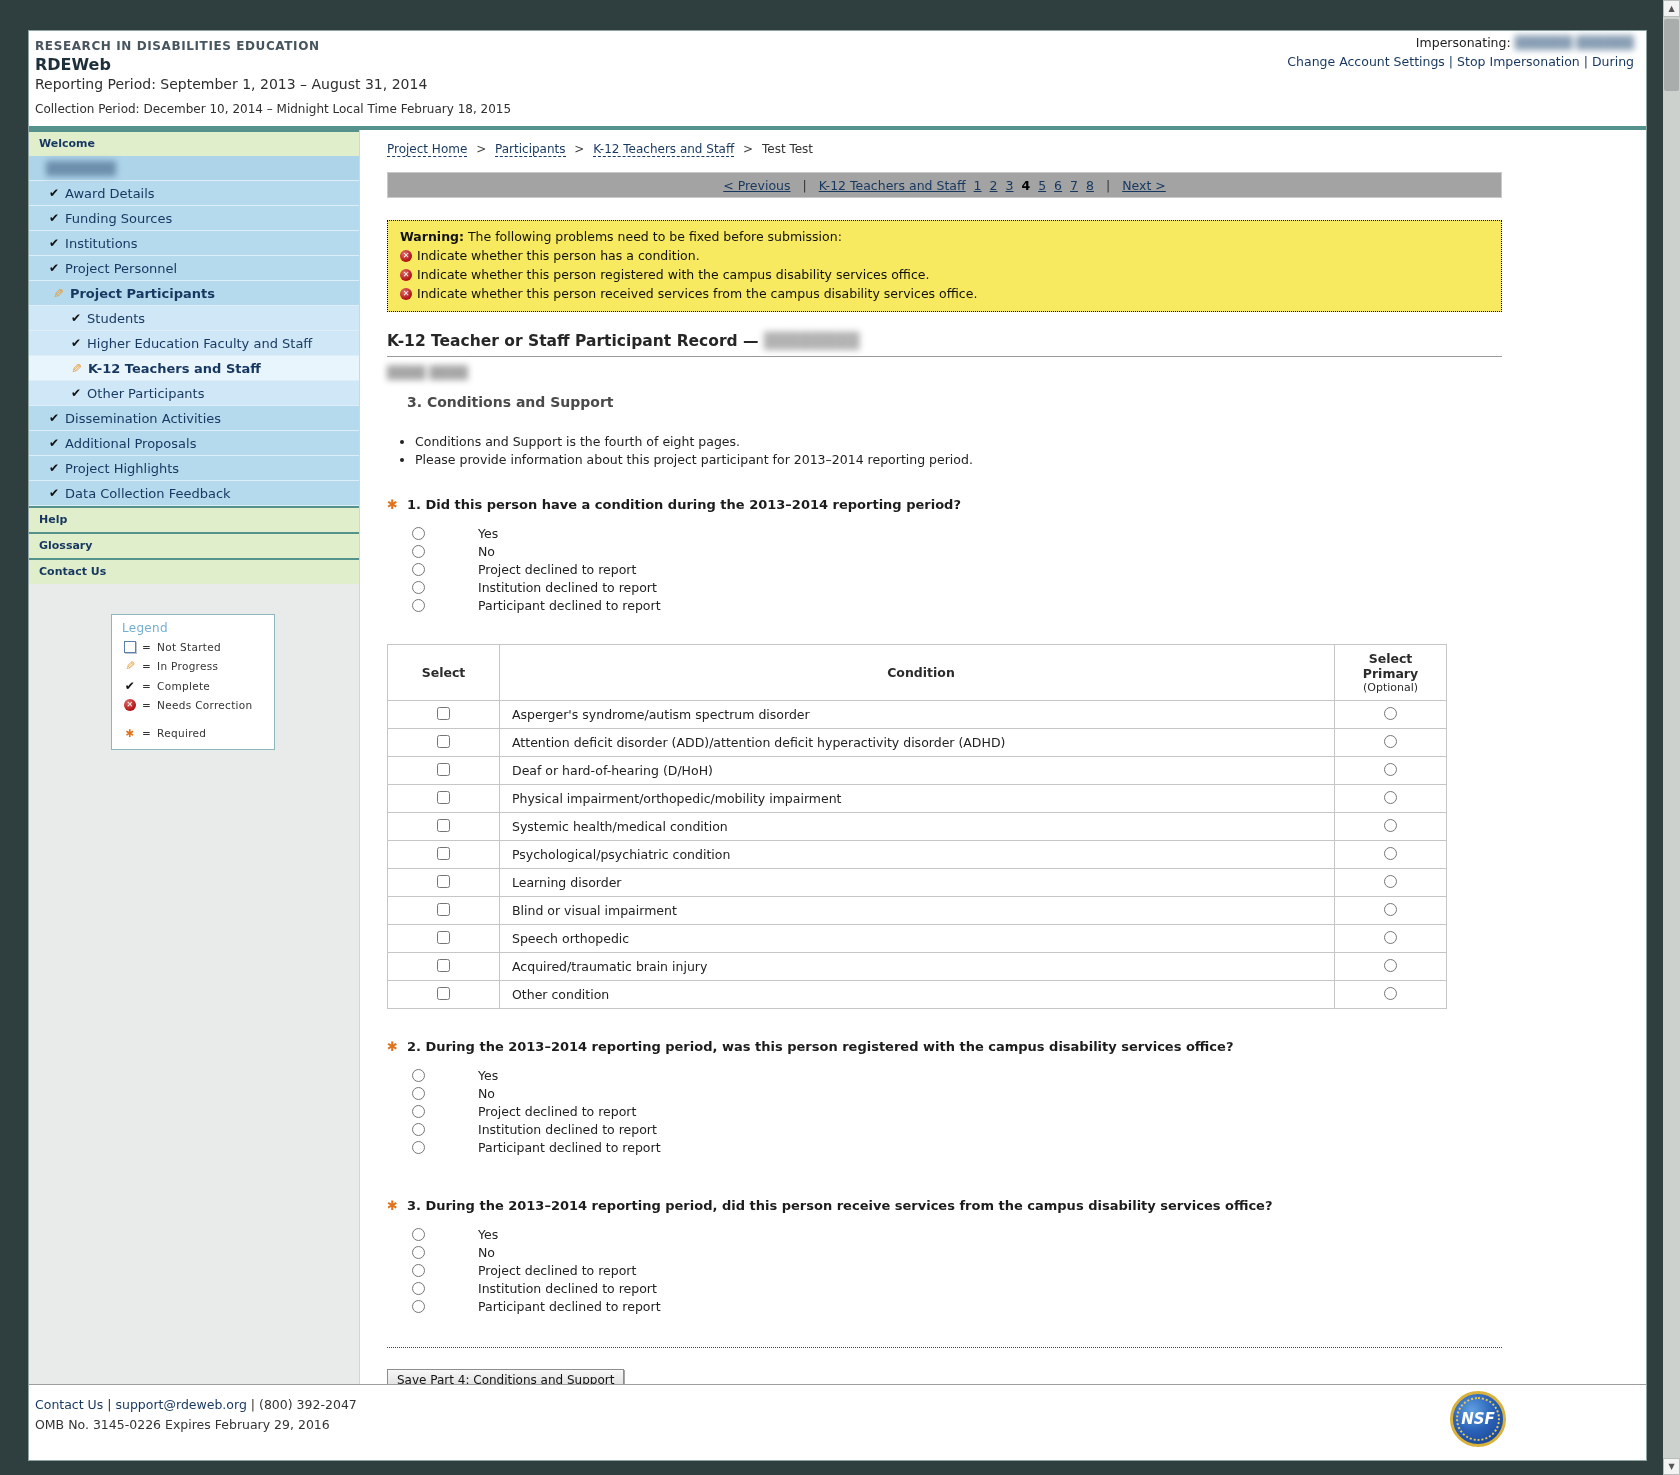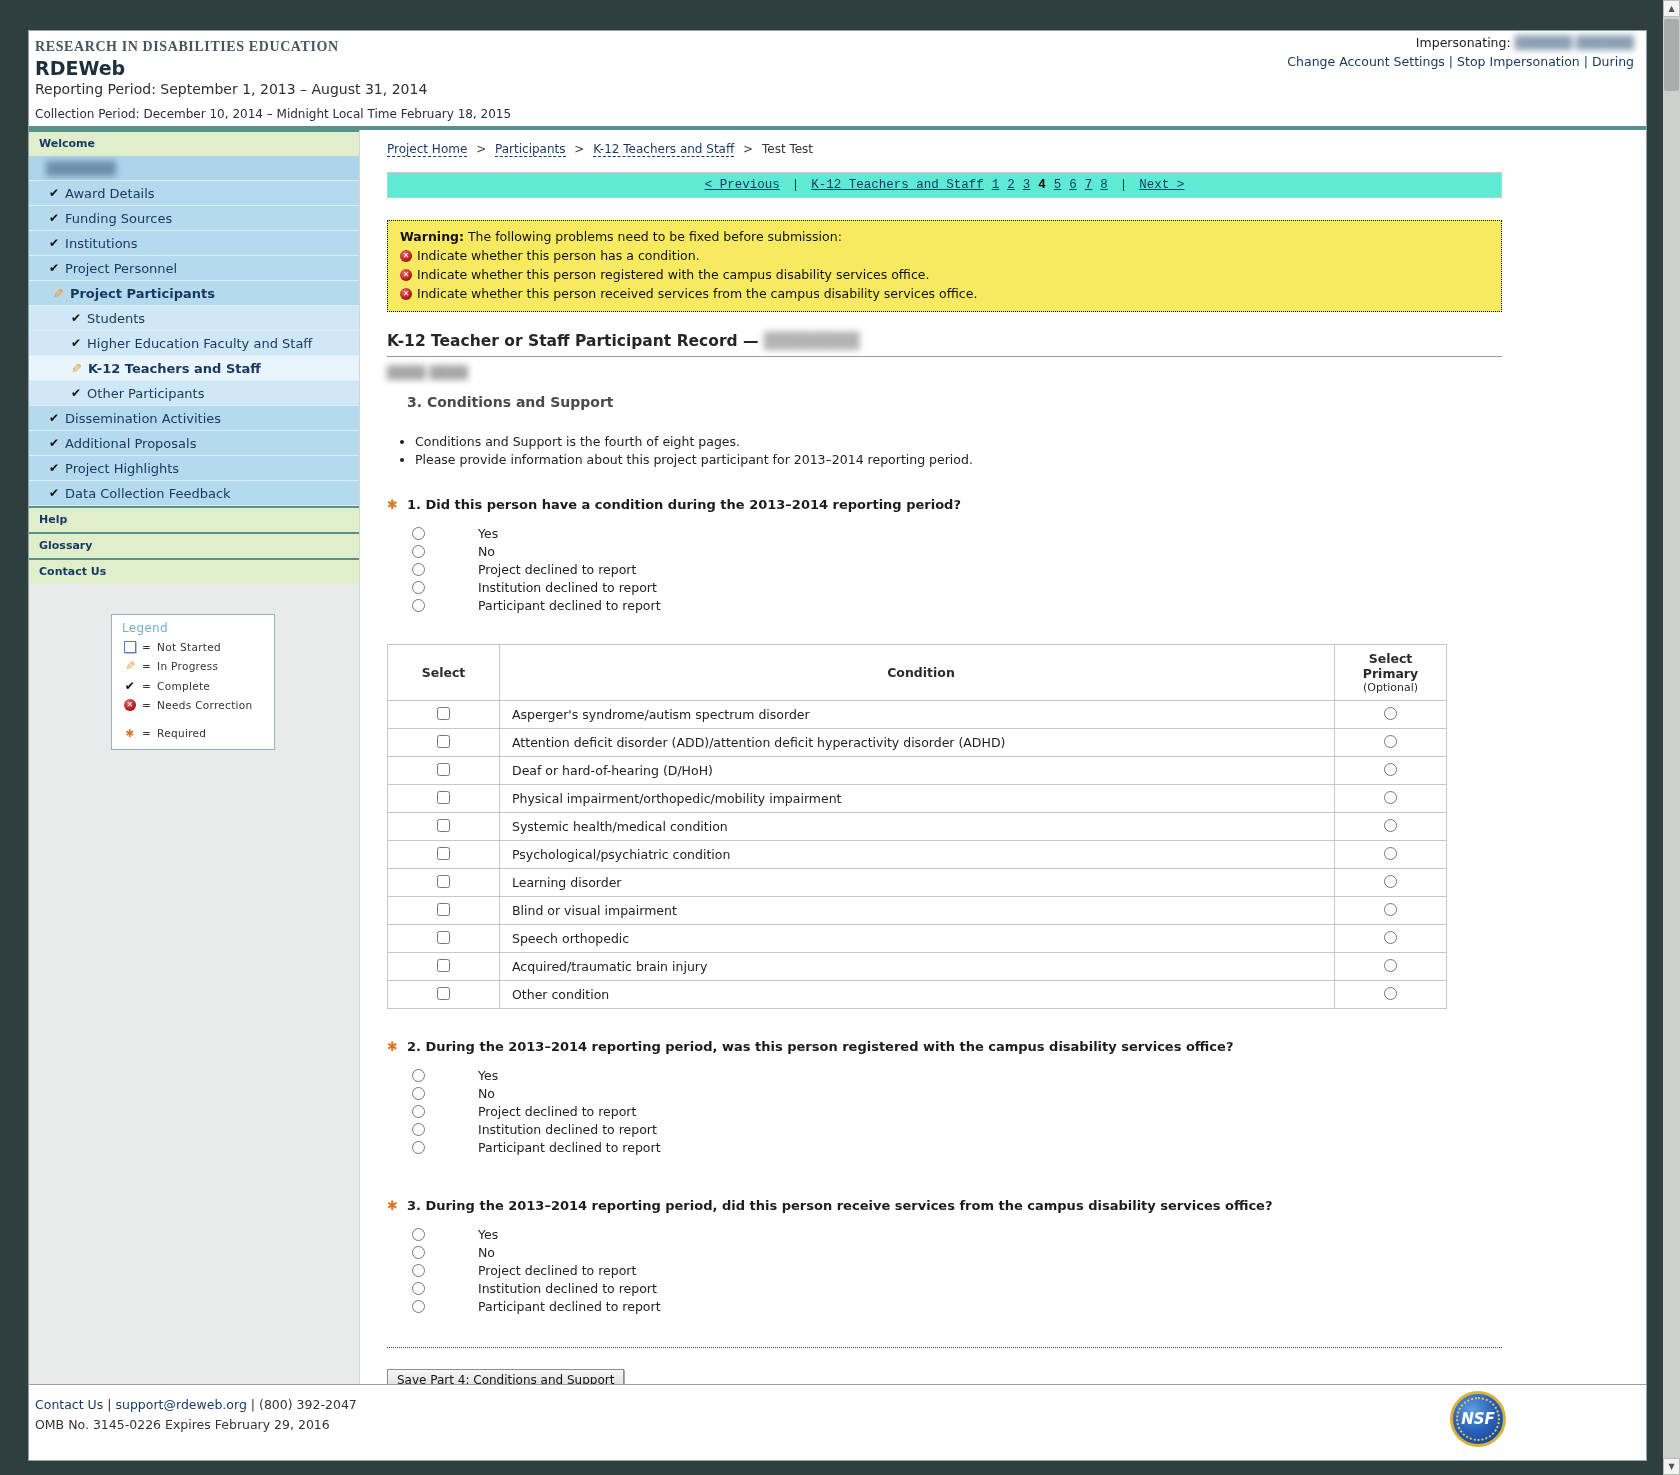--- a/index.html
+++ b/index.html
@@ -1,22 +1,22 @@
 <!DOCTYPE html>
 <html><head>
 <meta charset="utf-8">
 <style>
   html,body{margin:0;padding:0;}
   body{width:1680px;height:1475px;background:#2f3e3e;font-family:"DejaVu Sans","Liberation Sans",sans-serif;overflow:hidden;position:relative;}
   .card{position:absolute;left:28px;top:30px;width:1619px;height:1431px;background:#fff;border:1px solid #8ea4a2;box-sizing:border-box;display:flex;flex-direction:column;}
   
   .hdr{height:95px;position:relative;flex:0 0 auto;}
   .hdr-left{position:absolute;left:6px;top:8px;}
-  .agency{font-size:14px;font-weight:bold;letter-spacing:.6px;color:#47555f;font-family:Liberation Serif, serif;}
-  .apptitle{font-size:19px;font-weight:bold;color:#1d2f3a;margin-top:2px;}
+  .agency{font-size:12px;font-weight:bold;letter-spacing:.6px;color:#47555f;}
+  .apptitle{font-size:16px;font-weight:bold;color:#1d2f3a;margin-top:2px;}
   .rep{font-size:14px;color:#2e2e2e;margin-top:2px;}
   .coll{font-size:12px;color:#2e2e2e;margin-top:10px;}
   .hdr-right{position:absolute;right:12px;top:4px;text-align:right;font-size:12.5px;color:#222;}
   .hdr-right .links{margin-top:4px;color:#16375f;}
   .hdr-right a{color:#16375f;text-decoration:none;cursor:pointer;}
   .blur{filter:blur(3px);opacity:.65;}
   .navyblur{color:#4a6b8c;}
   .grayblur{color:#8a8a8a;}
   
   .teal{height:4px;background:#55928c;flex:0 0 auto;}
@@ -48,21 +48,21 @@
   .pencil-ic{color:#e59b37;font-size:12px;display:inline-block;transform:scaleX(-1);}
   .check-ic{color:#111;font-weight:bold;font-size:12px;}
   .xcirc{width:12px;height:12px;border-radius:50%;background:radial-gradient(circle at 35% 30%,#e06a6a,#b01212 70%);color:#fff;font-size:8px;line-height:12px;text-align:center;font-weight:bold;display:inline-block;}
   .ast{color:#e0731d;font-weight:bold;}
   .lg-gap{height:10px;}
   
   .crumbs{margin-top:12px;font-size:12px;color:#333;}
   .crumbs a{color:#16375f;text-decoration:none;border-bottom:1px dashed #16375f;cursor:pointer;}
   .crumbs .sep{margin:0 5px;color:#444;}
   
-  .pager{margin-top:16px;background:#5eead4;border:1px solid #c9c9c9;height:24px;display:flex;align-items:center;justify-content:center;font-size:12.5px;color:#16375f;font-family:Liberation Mono, monospace;}
+  .pager{margin-top:16px;background:#a3a3a3;border:1px solid #c9c9c9;height:24px;display:flex;align-items:center;justify-content:center;font-size:12.5px;color:#16375f;}
   .pager a{color:#16375f;text-decoration:underline;margin:0 4px;cursor:pointer;}
   .pager .pipe{margin:0 8px;color:#333;}
   .pager .cur{font-weight:bold;color:#000;margin:0 4px;}
   
   .warn{margin-top:22px;background:#f7ea61;border:1px dotted #000;padding:8px 12px 10px 12px;font-size:12.5px;color:#111;}
   .warn .w-title{font-weight:bold;}
   .w-line{margin-top:4px;display:flex;align-items:center;}
   .w-line .xcirc{margin-right:5px;flex:0 0 auto;}
   
   .rec-title{margin:20px 0 0 0;font-size:15.5px;font-weight:bold;color:#262626;}

